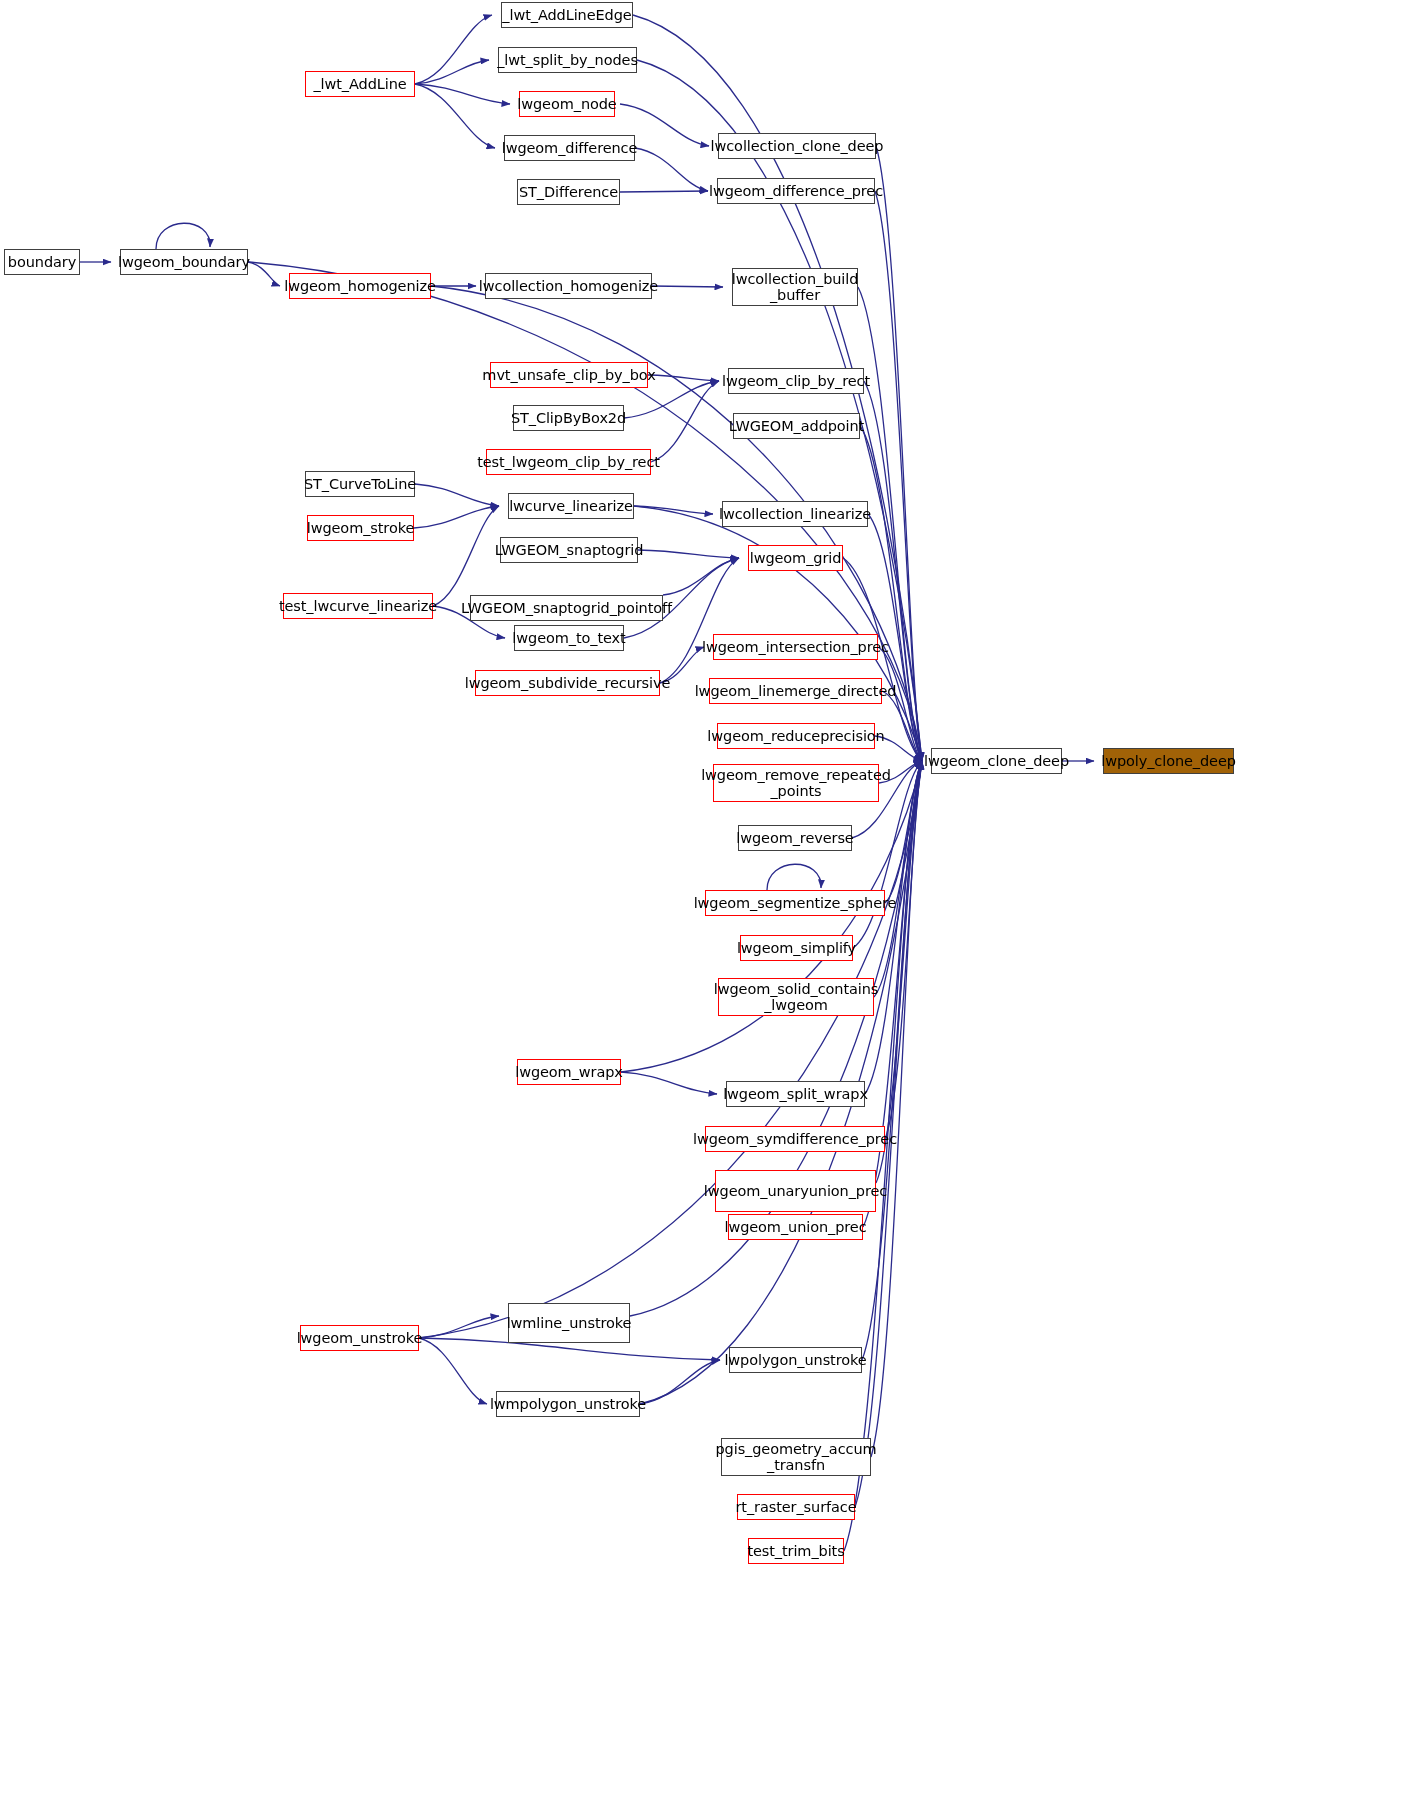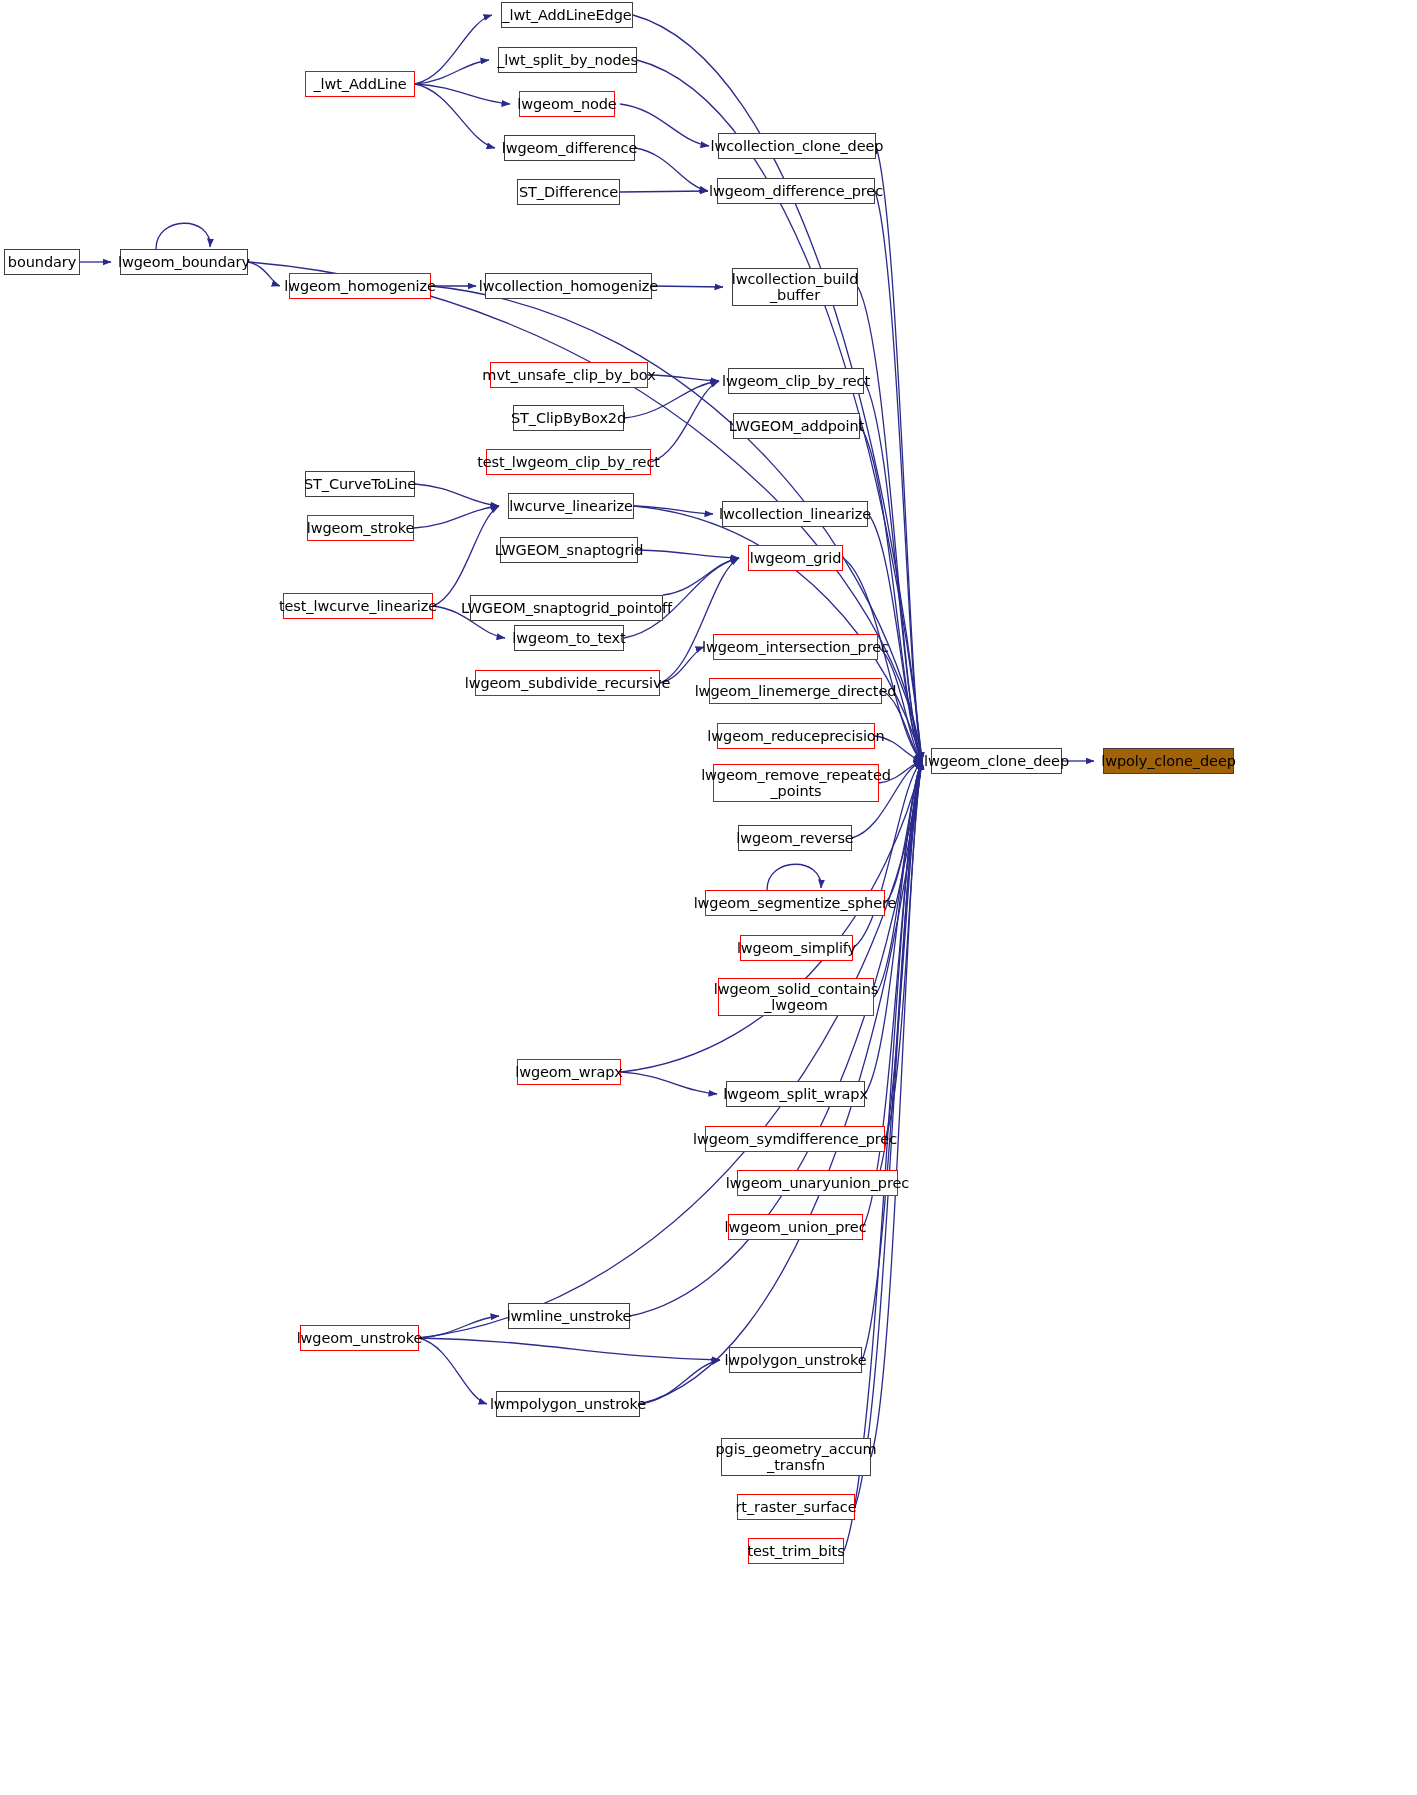--- a/index.html
+++ b/index.html
@@ -163,24 +163,24 @@
       <div class="node red" style="left: 713px; top: 764px; width: 166px; height: 38px;">lwgeom_remove_repeated
 _points</div>
       <div class="node black" style="left: 738px; top: 825px; width: 114px; height: 26px;">lwgeom_reverse</div>
       <div class="node red" style="left: 705px; top: 890px; width: 180px; height: 26px;">lwgeom_segmentize_sphere</div>
       <div class="node red" style="left: 740px; top: 935px; width: 113px; height: 26px;">lwgeom_simplify</div>
       <div class="node red" style="left: 718px; top: 978px; width: 156px; height: 38px;">lwgeom_solid_contains
 _lwgeom</div>
       <div class="node red" style="left: 517px; top: 1059px; width: 104px; height: 26px;">lwgeom_wrapx</div>
       <div class="node black" style="left: 726px; top: 1081px; width: 139px; height: 26px;">lwgeom_split_wrapx</div>
       <div class="node red" style="left: 705px; top: 1126px; width: 180px; height: 26px;">lwgeom_symdifference_prec</div>
-      <div class="node red" style="left: 715px; top: 1170px; width: 161px; height: 26px; margin-left: 22px;">lwgeom_unaryunion_prec</div>
+      <div class="node red" style="left: 715px; top: 1170px; width: 161px; height: 42px;">lwgeom_unaryunion_prec</div>
       <div class="node red" style="left: 728px; top: 1214px; width: 135px; height: 26px;">lwgeom_union_prec</div>
       <div class="node red" style="left: 300px; top: 1325px; width: 119px; height: 26px;">lwgeom_unstroke</div>
-      <div class="node black" style="left: 508px; top: 1303px; width: 122px; height: 26px;">lwmline_unstroke</div>
+      <div class="node black" style="left: 508px; top: 1303px; width: 122px; height: 40px;">lwmline_unstroke</div>
       <div class="node black" style="left: 496px; top: 1391px; width: 144px; height: 26px;">lwmpolygon_unstroke</div>
       <div class="node black" style="left: 729px; top: 1347px; width: 133px; height: 26px;">lwpolygon_unstroke</div>
       <div class="node black" style="left: 721px; top: 1438px; width: 150px; height: 38px;">pgis_geometry_accum
 _transfn</div>
       <div class="node red" style="left: 737px; top: 1494px; width: 118px; height: 26px;">rt_raster_surface</div>
       <div class="node red" style="left: 748px; top: 1538px; width: 96px; height: 26px;">test_trim_bits</div>
       <div class="node black" style="left: 931px; top: 748px; width: 131px; height: 26px;">lwgeom_clone_deep</div>
       <div class="node target" style="left: 1103px; top: 748px; width: 131px; height: 26px;">lwpoly_clone_deep</div>
     </div>
 </div>

